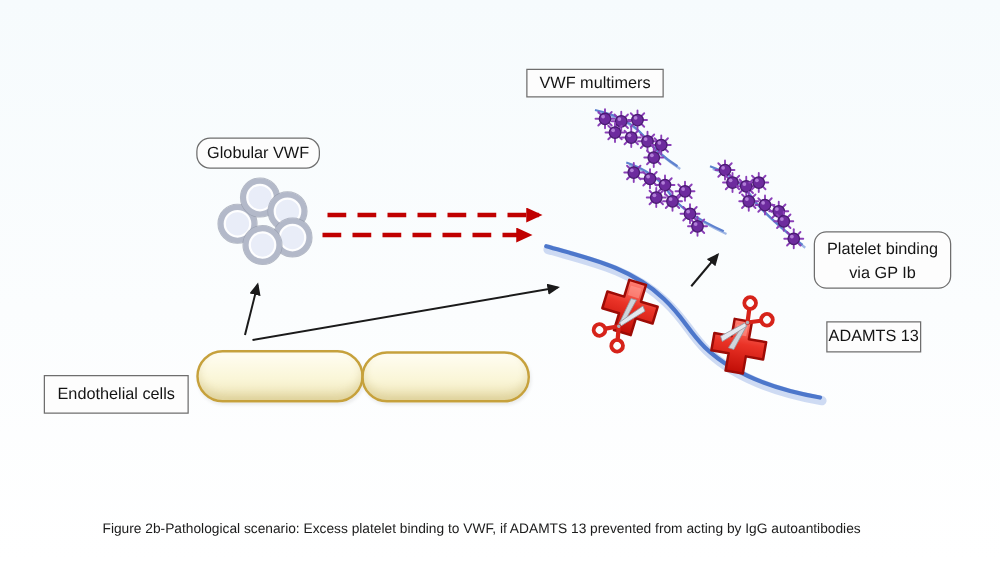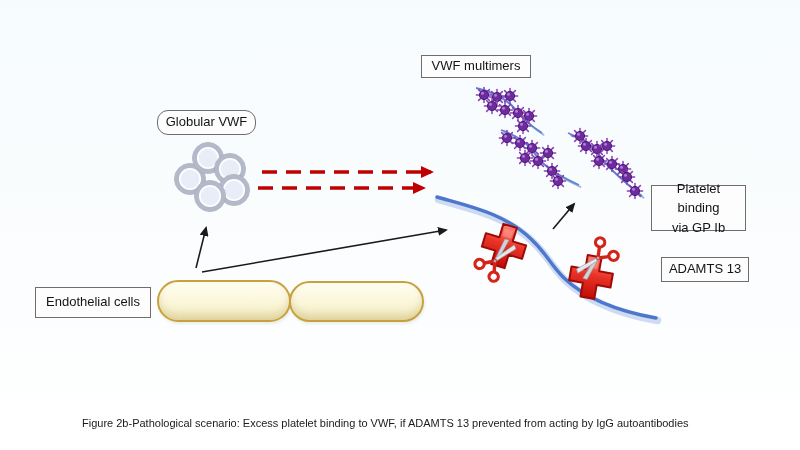--- a/index.html
+++ b/index.html
@@ -158,24 +158,24 @@
   </svg>
 
   <div class="pill" style="left:157px;top:280px;width:134px;height:42px;"></div>
   <div class="pill" style="left:289px;top:281px;width:135px;height:41px;"></div>
 
   <div class="lbl" style="left:421px;top:55px;width:110px;height:23px;">VWF multimers</div>
 
   <div class="lbl" style="left:157px;top:110px;width:99px;height:25px;border-radius:11px;">Globular VWF</div>
 
 
-  <div class="lbl multiline" style="left:651px;top:185px;width:95px;height:46px;">
+  <div class="lbl multiline" style="left:651px;top:185px;width:110px;height:46px;border-radius:10px;">
     <span>Platelet binding</span>
     <span>via GP Ib</span>
   </div>
 
-  <div class="lbl" style="left:661px;top:257px;width:88px;height:25px;">ADAMTS 13</div>
+  <div class="lbl" style="left:661px;top:257px;width:76px;height:25px;">ADAMTS 13</div>
 
-  <div class="lbl" style="left:35px;top:287px;width:116px;height:31px;">Endothelial cells</div>
+  <div class="lbl" style="left:35px;top:300px;width:116px;height:31px;">Endothelial cells</div>
 
   <div class="caption">Figure 2b-Pathological scenario: Excess platelet binding to VWF, if ADAMTS 13 prevented from acting by IgG autoantibodies</div>
 
 </div>
 
 </body></html>

